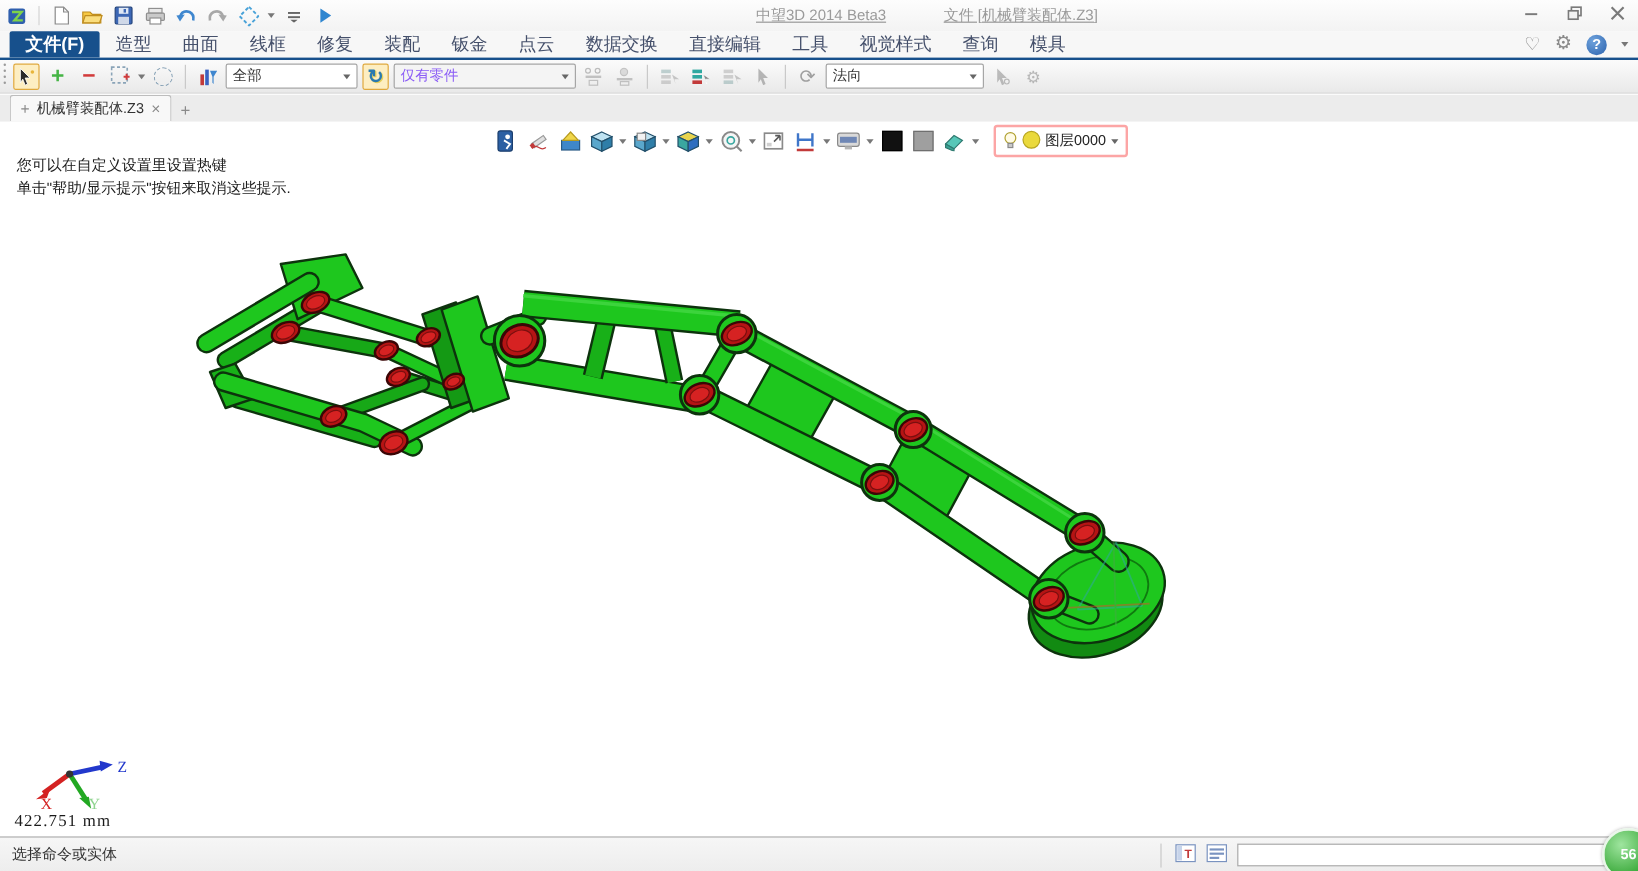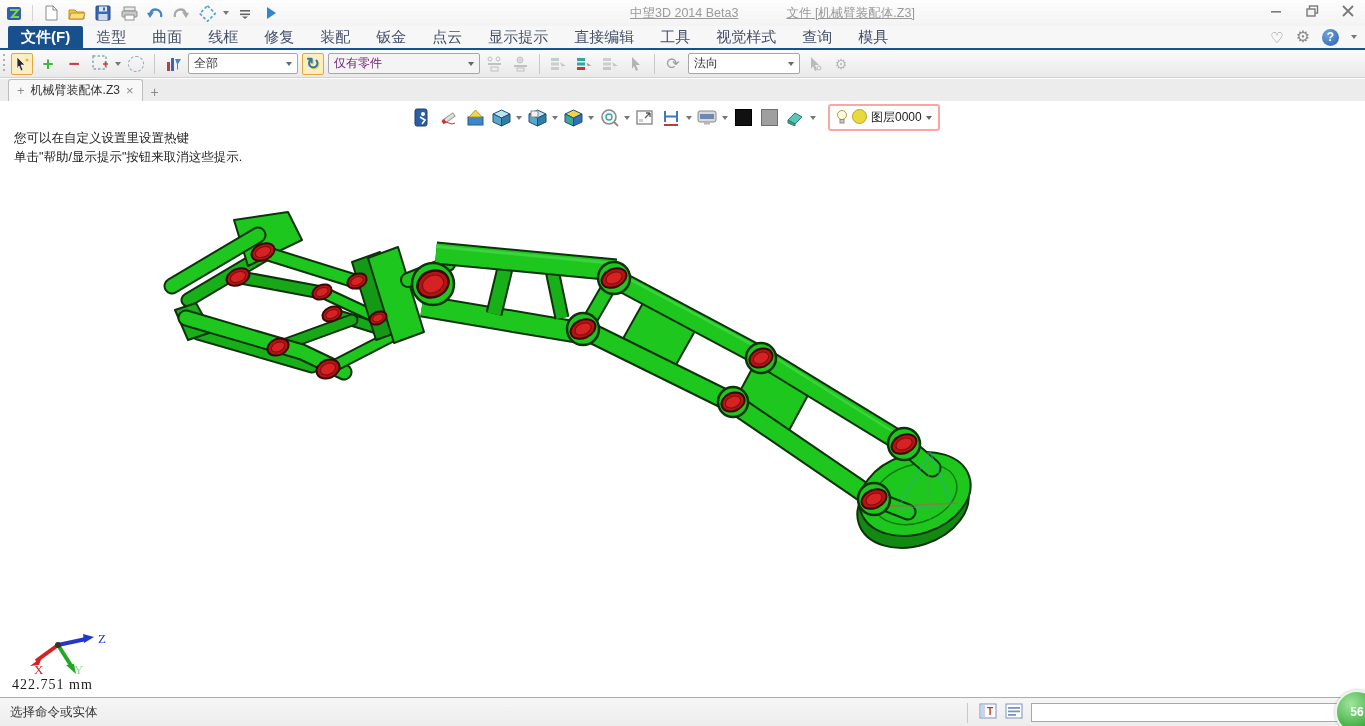--- a/index.html
+++ b/index.html
@@ -20,21 +20,21 @@
   .menu-item{display:flex;align-items:center;padding:0 13px;cursor:default;}
   .menu-item.active{background:#17508c;color:#fff;font-weight:bold;border-radius:2px 2px 0 0;margin-left:8px;}
   .menu-right{position:absolute;right:8px;top:26px;height:22px;display:flex;align-items:center;gap:12px;}
 
   
   .seltb{position:absolute;left:0;top:50px;width:1365px;height:28px;background:linear-gradient(#fbfbfb,#e9e9e9);border-bottom:1px solid #d2d2d2;display:flex;align-items:center;gap:4px;padding-left:2px;box-sizing:border-box;}
   .tbtn{display:inline-flex;align-items:center;justify-content:center;width:22px;height:22px;border-radius:2px;}
   .tbtn.hl{background:#fdeec2;border:1px solid #e0a93e;box-sizing:border-box;}
   .vsep{width:1px;height:20px;background:#c9c9c9;margin:0 3px;}
   .combo{height:21px;background:#fff;border:1px solid #a6a6a6;border-radius:2px;display:flex;align-items:center;justify-content:space-between;padding:0 5px;font-size:12px;color:#333;box-sizing:border-box;}
-  .combo.disabled{background:#f4f4f4;color:#701a75;}
+  .combo.disabled{background:#f4f4f4;color:#8b5cf6;}
   .caret{width:0;height:0;border-left:3.5px solid transparent;border-right:3.5px solid transparent;border-top:4px solid #666;}
   .caret.sm{border-top-color:#777;}
   .gray{color:#9f9f9f;}
   .glyph{font-size:14px;line-height:1;}
 
   
   .tabbar{position:absolute;left:0;top:79px;width:1365px;height:22px;background:#ececec;border-bottom:1px solid #bdbdbd;display:flex;align-items:flex-end;}
   .tab{height:21px;background:#f8f8f8;border:1px solid #bdbdbd;border-bottom:none;border-radius:3px 3px 0 0;margin-left:8px;display:flex;align-items:center;gap:6px;padding:0 8px;font-size:12px;color:#333;}
   .newtab{width:24px;height:18px;display:flex;align-items:center;justify-content:center;color:#8a8a8a;font-size:14px;}
 
@@ -159,21 +159,21 @@
 
   <div class="menubar">
     <span class="menu-item active">文件(F)</span>
     <span class="menu-item">造型</span>
     <span class="menu-item">曲面</span>
     <span class="menu-item">线框</span>
     <span class="menu-item">修复</span>
     <span class="menu-item">装配</span>
     <span class="menu-item">钣金</span>
     <span class="menu-item">点云</span>
-    <span class="menu-item">显示提示</span>
+    <span class="menu-item">数据交换</span>
     <span class="menu-item">直接编辑</span>
     <span class="menu-item">工具</span>
     <span class="menu-item">视觉样式</span>
     <span class="menu-item">查询</span>
     <span class="menu-item">模具</span>
   </div>
   <div class="menu-right">
     <span class="glyph" style="color:#8a8a8a;font-size:15px;">♡</span>
     <span class="glyph" style="color:#8a8a8a;font-size:16px;">⚙</span>
     <span style="width:17px;height:17px;border-radius:50%;background:radial-gradient(circle at 35% 30%,#6fa3dd,#2b62ad);color:#fff;font-weight:bold;font-size:12px;display:inline-flex;align-items:center;justify-content:center;">?</span>
@@ -266,21 +266,21 @@
     </span>
     <span class="tbtn">
       <svg width="14" height="15" opacity=".5">
           <path d="M3 1 L11 9 L7 9 L9 14 L7 15 L5 10 L3 13 Z" fill="#777"></path>
         </svg>
     </span>
     <span class="vsep"></span>
     <span class="tbtn">
       <span class="gray" style="font-size:16px;">⟳</span>
     </span>
-    <div class="combo" style="width:112px;">
+    <div class="combo" style="width:132px;">
       <span>法向</span>
         <span class="caret"></span>
     </div>
     <span class="tbtn">
       <svg width="14" height="15" opacity=".45">
           <path d="M3 1 L11 9 L7 9 L9 14 L7 15 L5 10 L3 13 Z" fill="#777"></path>
           <circle cx="11" cy="12" r="2" fill="none" stroke="#777"></circle>
         </svg>
     </span>
     <span class="tbtn">

